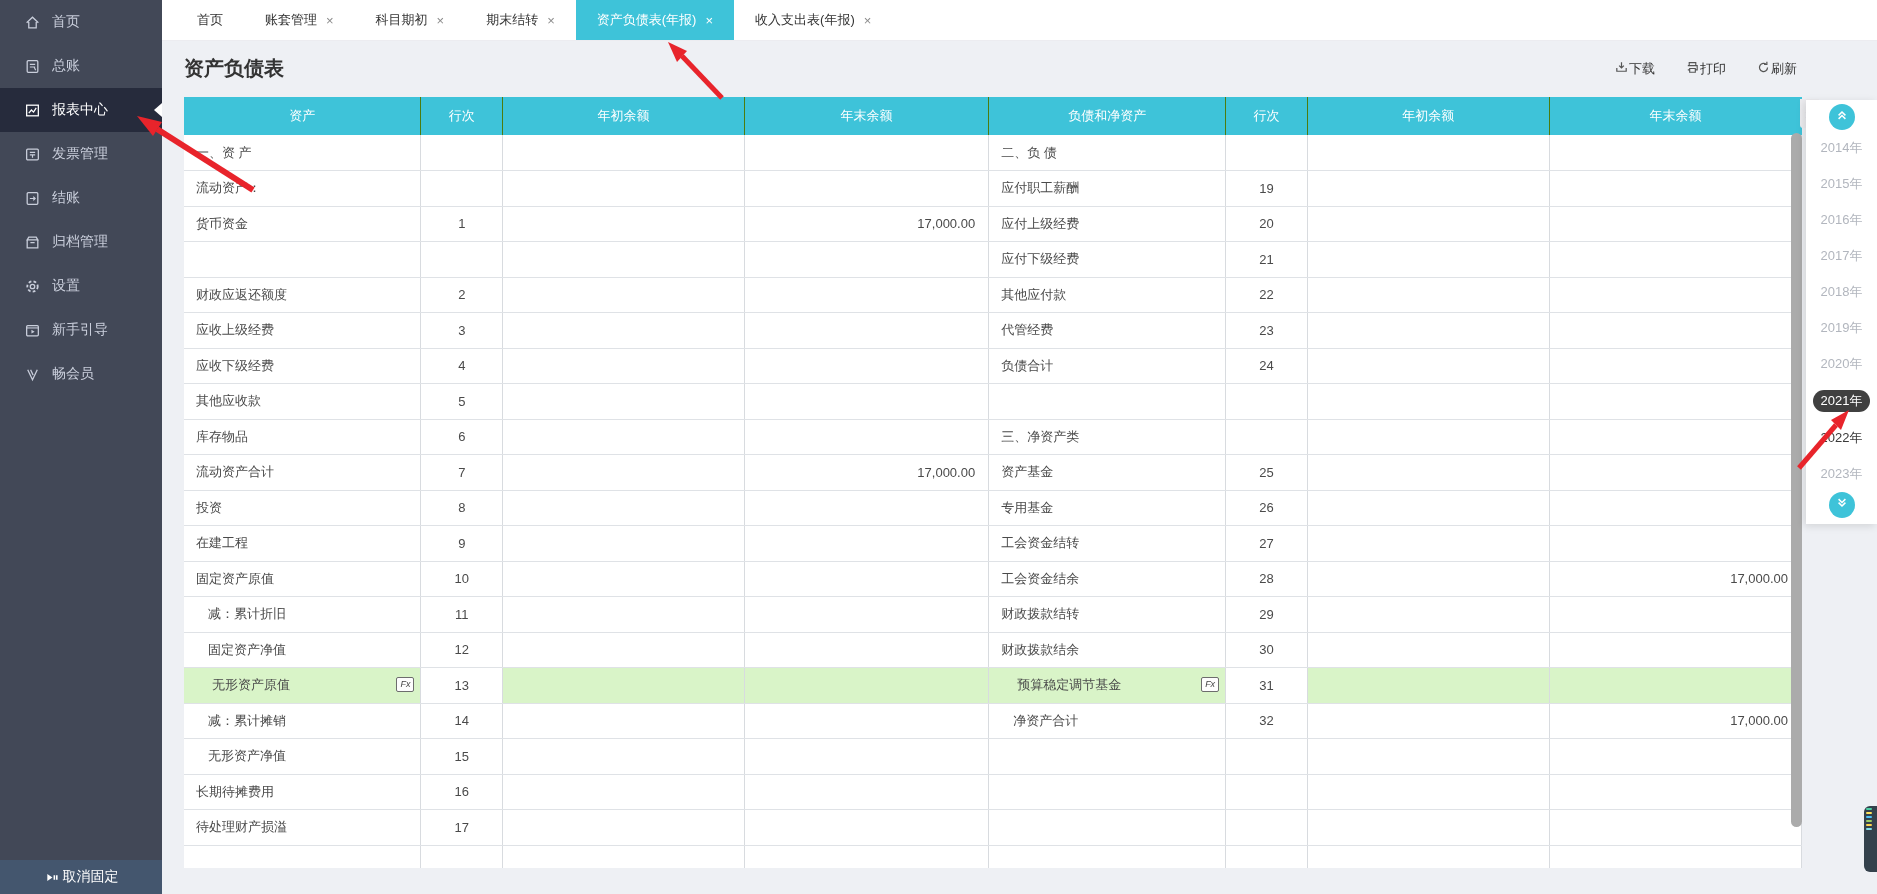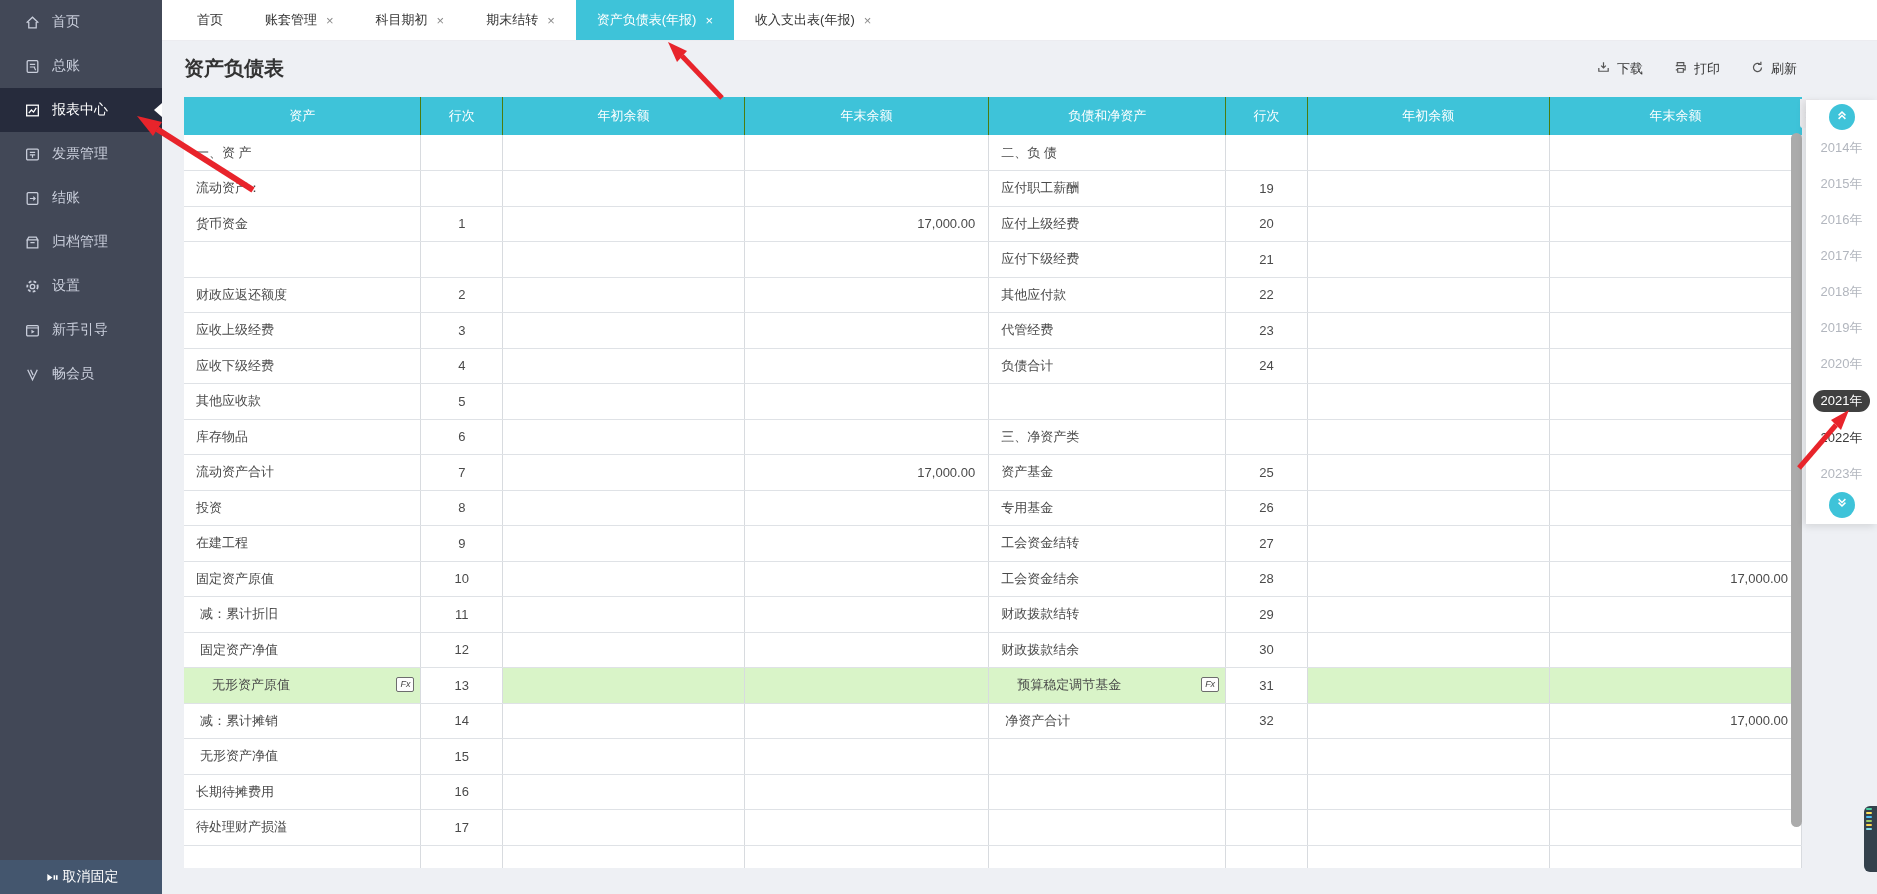--- a/index.html
+++ b/index.html
@@ -24,32 +24,32 @@
   .tabbar{position:absolute;left:162px;right:0;top:0;height:41px;background:#fff;
     display:flex;align-items:stretch;padding-left:14px;border-bottom:1px solid #ececf0;box-sizing:border-box;z-index:4;}
   .tab{display:flex;align-items:center;padding:0 21px;font-size:13px;color:#333;cursor:pointer;white-space:nowrap;}
   .tab .close{margin-left:9px;color:#8a8a8a;font-size:13px;}
   .tab.active{background:#3ec3d9;color:#fff;}
   .tab.active .close{color:#fff;}
   
   .page-header{position:absolute;left:162px;right:0;top:41px;height:56px;background:#eef0f4;}
   .page-title{position:absolute;left:22px;top:14px;font-size:20px;font-weight:700;color:#333;margin:0;}
   .actions{position:absolute;right:80px;top:0;height:56px;display:flex;align-items:center;gap:30px;}
-  .act-btn{display:flex;align-items:center;gap:6px;font-size:13px;color:#333;cursor:pointer;}
+  .act-btn{display:flex;align-items:center;font-size:13px;color:#333;cursor:pointer;}
   .act-btn svg{width:15px;height:15px;}
   
   .table-card{position:absolute;left:184px;top:97px;width:1618px;height:771px;background:#fff;overflow:hidden;}
   table{width:100%;border-collapse:collapse;table-layout:fixed;}
   th{height:36px;background:#3ec3d9;color:#fff;font-size:13px;font-weight:500;
      border-right:1px solid #4d7c0f;}
   th:last-child{border-right:none;}
   td{height:35.5px;font-size:13px;color:#4a4a4a;border-right:1px solid #d8dbdf;
      border-bottom:1px solid #dfe2e6;box-sizing:border-box;background:#fff;overflow:hidden;white-space:nowrap;}
   td.name{padding-left:12px;text-align:left;}
-  td.name.indent{padding-left:16px;margin-left:21px;}
+  td.name.indent{padding-left:24px;margin-left:21px;}
   td.line{text-align:center;}
   td.amt{text-align:right;padding-right:13px;}
   td.green{background:#d9f4c8;padding-left:28px;}
   .fx{float:right;margin-right:5px;margin-top:1px;border:1px solid #6d6d6d;border-radius:2px;
       font-size:9px;font-style:italic;color:#444;padding:1px 3px;line-height:11px;background:#fdfdfd;cursor:pointer;}
   
   .expander{position:absolute;left:1800px;top:99px;width:19px;height:29px;background:#ececef;
     color:#9aa0a6;font-size:15px;display:flex;align-items:center;justify-content:center;
     border-radius:0 0 3px 3px;cursor:pointer;z-index:6;}
   .vscrollbar{position:absolute;left:1791px;top:133px;width:11px;height:694px;background:#ababab;

